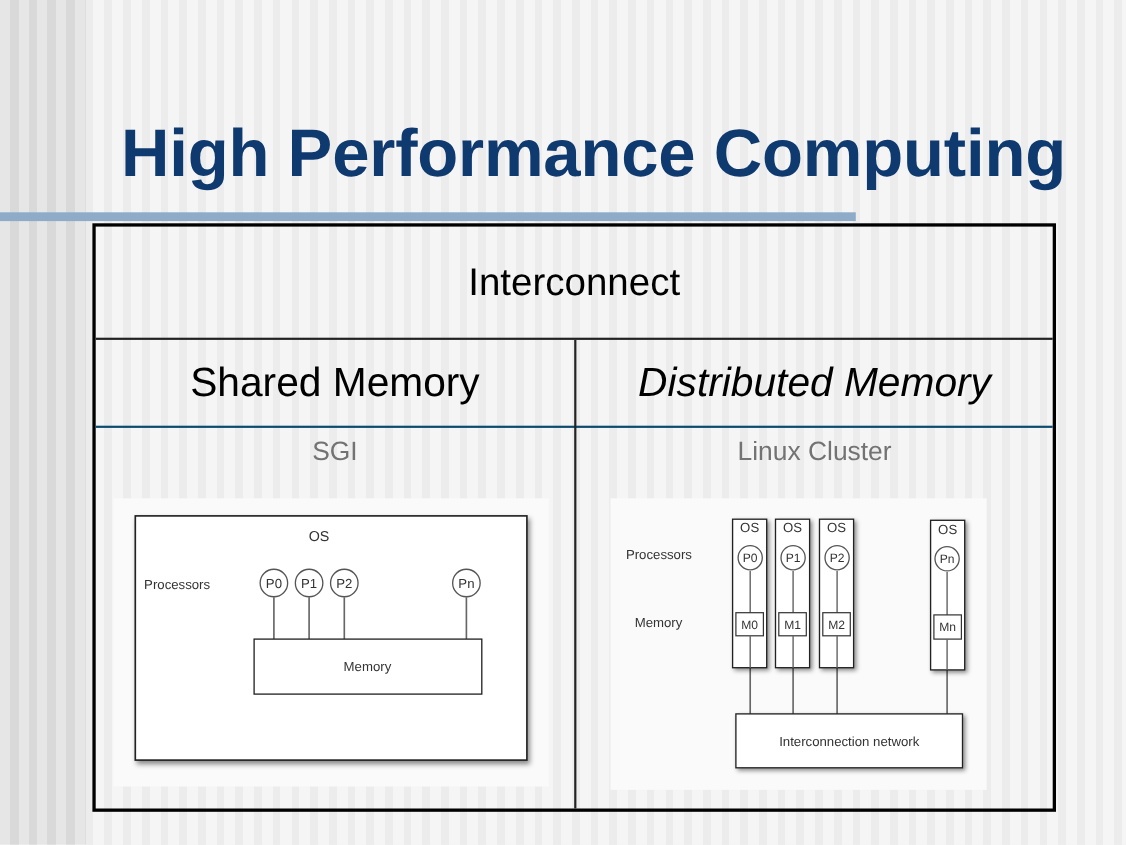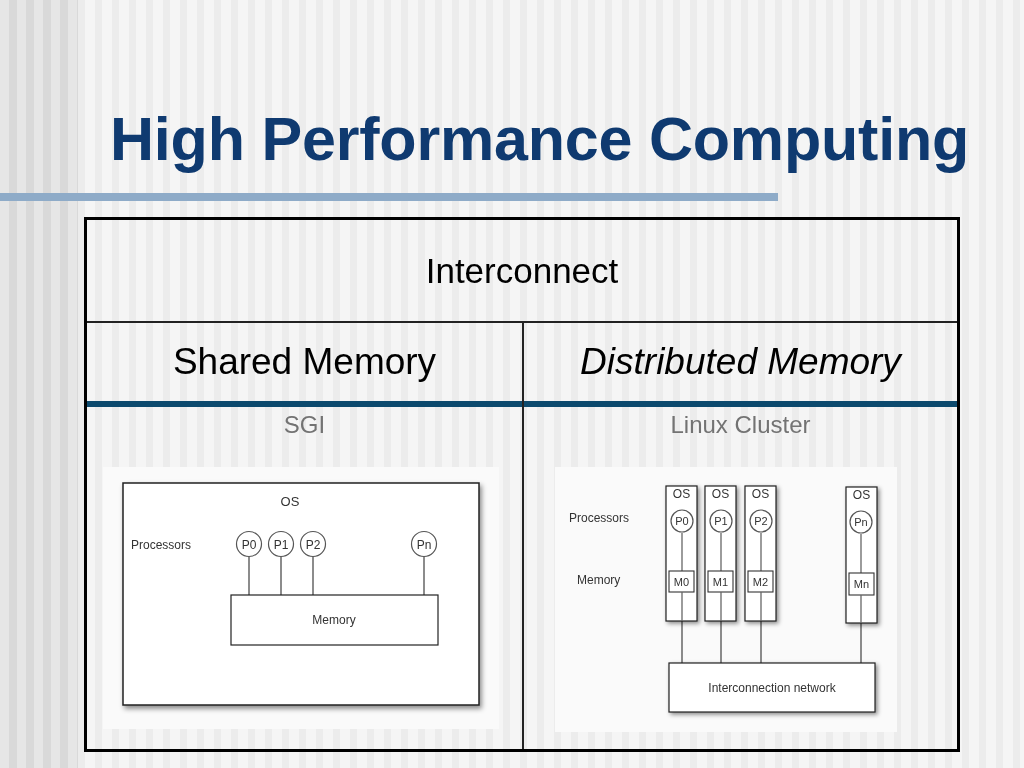--- a/index.html
+++ b/index.html
@@ -17,28 +17,28 @@
   .title {
     position: absolute; left: 110px; top: 104px; margin: 0;
     font-size: 61px; font-weight: bold; color: #0f3a70; letter-spacing: -0.2px;
     white-space: nowrap;
   }
   .title-rule {
     position: absolute; left: 0; top: 193px; width: 778px; height: 8px; background: #8eabc8;
   }
   .table {
     position: absolute; left: 84px; top: 203px; width: 870px; height: 529px;
-    border: 3px solid #000; box-sizing: content-box; margin-top: 14px;
+    border: 3px solid #000; box-sizing: content-box;
   }
   .row-interconnect {
     position: absolute; left: 0; top: 0; width: 870px; height: 101px;
     border-bottom: 2px solid #222; display: flex; align-items: center; justify-content: center;
     font-size: 35px; color: #000;
   }
-  .row-headers { position: absolute; left: 0; top: 103px; width: 870px; height: 78px; border-bottom: 6px solid #0c4a6e; }
+  .row-headers { position: absolute; left: 0; top: 103px; width: 870px; height: 78px; border-bottom: 2px solid #0c4a6e; }
   .col-divider { position: absolute; left: 435px; top: 103px; width: 2px; height: 426px; background: #222; }
   .hdr {
     position: absolute; top: 0; height: 78px; display: flex; align-items: center; justify-content: center;
     font-size: 37px; color: #000;
   }
   .hdr.left { left: 0; width: 435px; }
   .hdr.right { left: 437px; width: 433px; font-style: italic; }
   .sub {
     position: absolute; top: 191px; font-size: 24px; color: #737373; text-align: center;
   }

